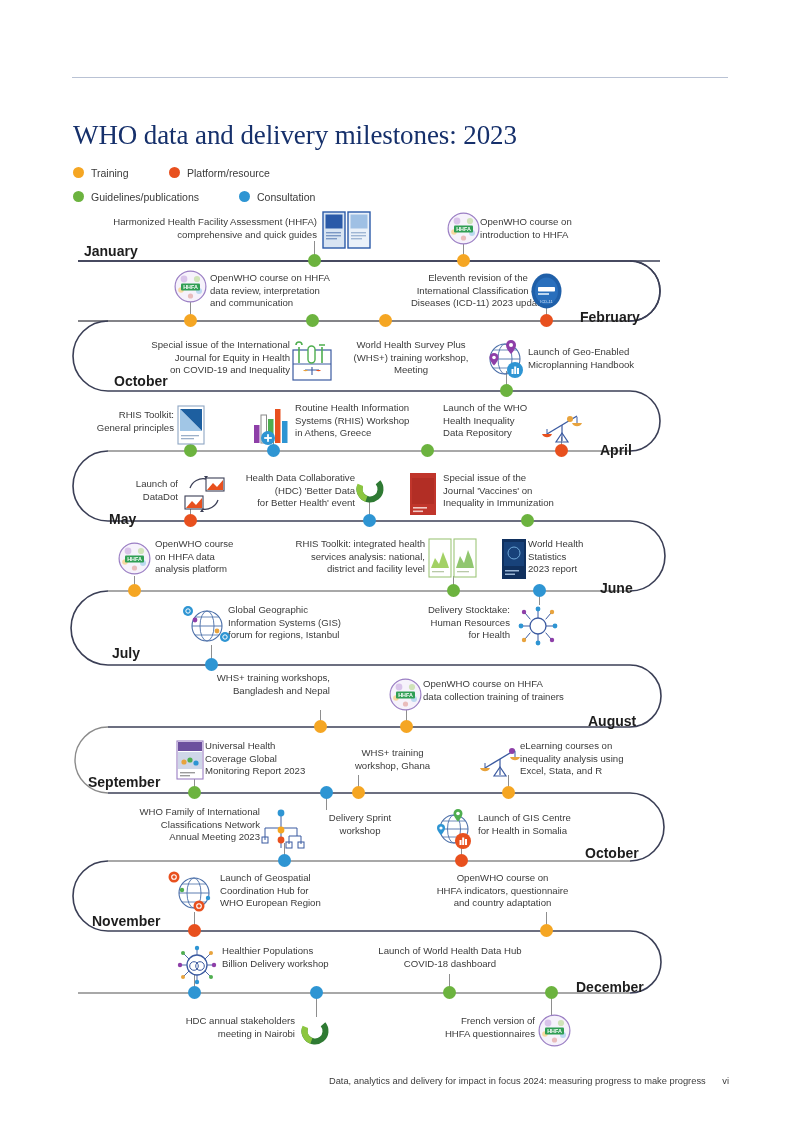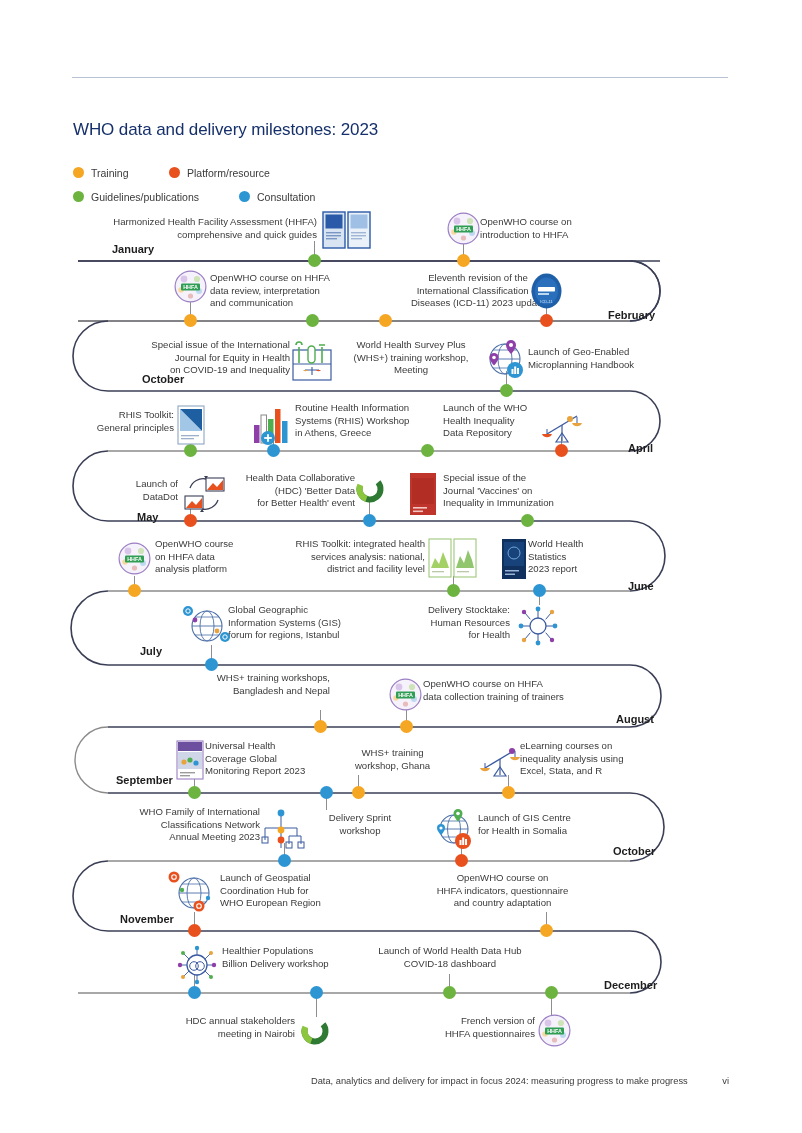--- a/index.html
+++ b/index.html
@@ -13,22 +13,22 @@
   }
   #page{position:relative;width:802px;height:1133px;}
 
   .hrule{
     position:absolute;left:72px;top:77px;width:656px;height:1px;
     background:#b9c2d4;
   }
 
   .title{
     position:absolute;left:73px;top:120px;
-    font-size:17px;font-weight:400;color:#16306b;
-    letter-spacing:-0.1px;white-space:nowrap;
+    font-size:27px;font-weight:400;color:#16306b;
+    letter-spacing:-0.1px;white-space:nowrap;font-family:Liberation Serif, serif;
   }
 
   .legend{position:absolute;left:73px;top:163px;width:420px;}
   .legend-row{display:flex;align-items:center;height:19px;}
   .legend-item{display:flex;align-items:center;margin-right:0;}
   .legend-dot{width:11px;height:11px;border-radius:50%;display:inline-block;margin-right:7px;flex:none;}
   .legend-label{font-size:10.5px;color:#3a3a3a;white-space:nowrap;}
 
   
   .track{position:absolute;left:0;top:0;width:802px;height:1133px;pointer-events:none;}
@@ -40,32 +40,32 @@
     line-height:12.6px;
     color:#3b3b3b;
     white-space:pre-line;
   }
   .ev.r{text-align:right;}
   .ev.l{text-align:left;}
   .ev.c{text-align:center;}
 
   .month{
     position:absolute;
-    font-size:11px;font-weight:bold;color:#1d1d1d;white-space:nowrap;margin-left:28px;
+    font-size:14px;font-weight:bold;color:#1d1d1d;white-space:nowrap;
   }
 
   .dot{position:absolute;border-radius:50%;}
   .stem{position:absolute;width:1px;background:#8e8e8e;}
 
   .footer{
     position:absolute;left:0;top:1076px;width:802px;
     text-align:right;padding-right:73px;box-sizing:border-box;
     font-size:9.3px;color:#3b3b3b;
   }
-  .footer .pg{display:inline-block;margin-left:32px;font-size:9.3px;color:#3b3b3b;}
+  .footer .pg{display:inline-block;margin-left:14px;font-size:9.3px;color:#3b3b3b;}
 
   
   .ico{position:absolute;}
   .ico svg{display:block;}
 </style>
 </head>
 <body>
 
 <div id="page">
 

